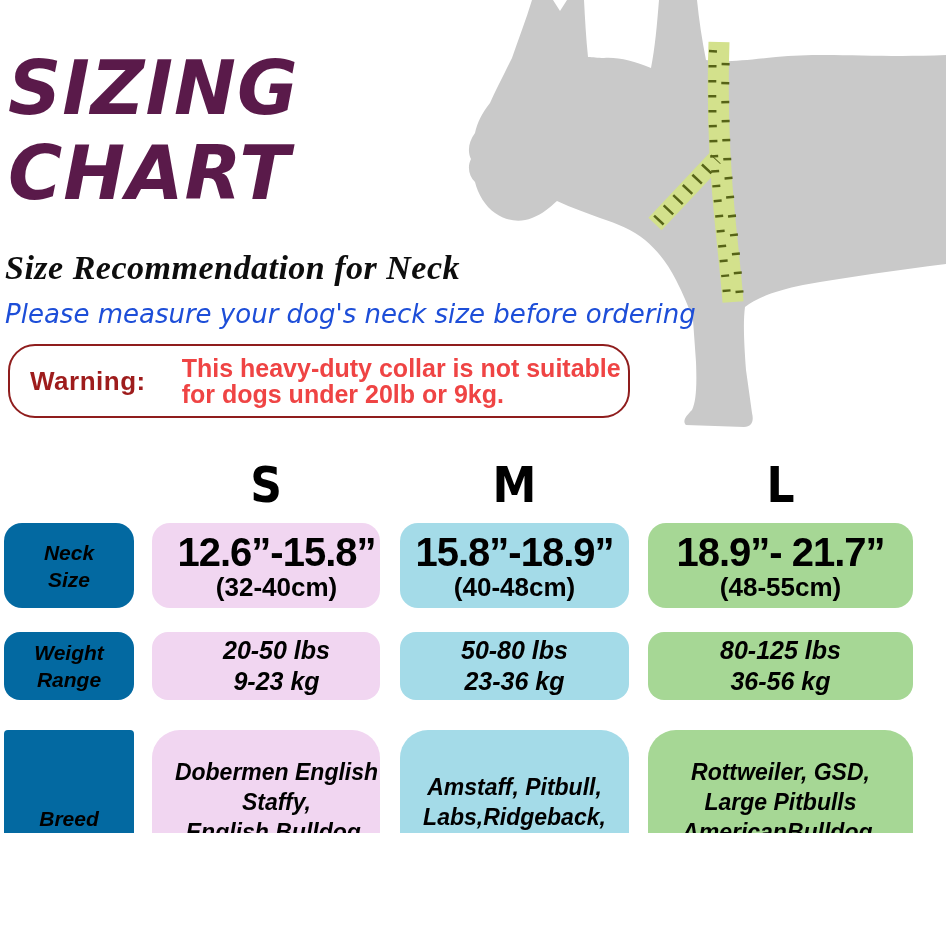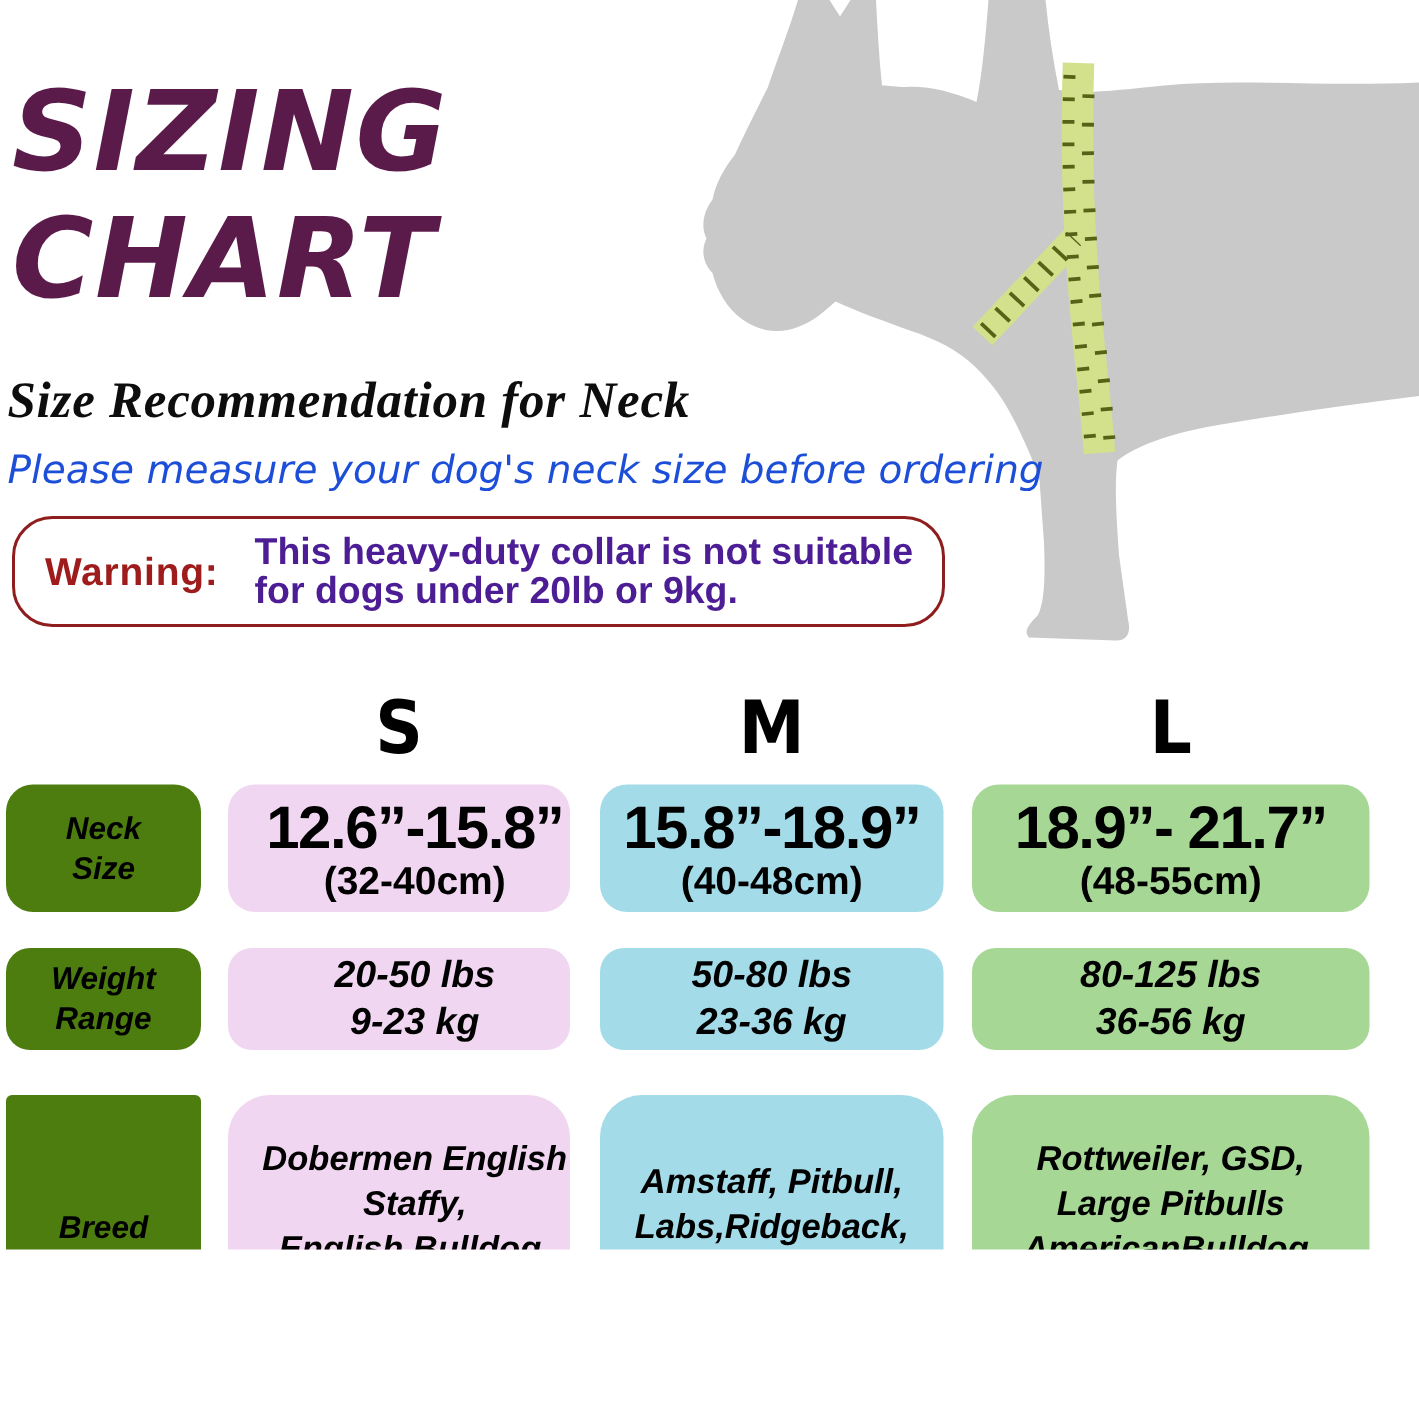--- a/index.html
+++ b/index.html
@@ -32,41 +32,41 @@
   .warning-box {
     position:absolute; left:8px; top:344px; width:622px; height:74px;
     border:2px solid #8f1d1d; border-radius:27px;
     display:flex; align-items:center; background:#ffffff;
   }
   .warning-label {
     margin-left:20px; font-size:26px; font-weight:700; color:#9e1c1c; letter-spacing:0.5px;
     flex:0 0 auto;
   }
   .warning-text {
-    margin-left:24px; font-size:25px; font-weight:700; color:#4c1d95;
+    margin-left:36px; font-size:25px; font-weight:700; color:#ef4444;
     line-height:26px; white-space:pre-line;
   }
 
   
   .dog-wrap { position:absolute; left:446px; top:0; width:500px; height:450px; }
 
   
   .col-header {
     position:absolute; top:460px; height:52px;
     font-size:49px; font-weight:900; color:#000;
     text-align:center; line-height:52px;
     font-family:"DejaVu Sans", sans-serif; font-stretch:condensed;
   }
   .cell {
     position:absolute;
     display:flex; flex-direction:column; justify-content:center; align-items:center;
     text-align:center; color:#000;
   }
   .rowhead {
-    left:4px; width:130px; background:#4d7c0f; border-radius:14px;
+    left:4px; width:130px; background:#0369a1; border-radius:14px;
     font-weight:700; font-style:italic; font-size:21px; line-height:27px; white-space:pre-line;
   }
   .c-s { left:152px; width:228px; background:#f1d6f1;padding-left:21px; }
   .c-m { left:400px; width:229px; background:#a4dbe8; }
   .c-l { left:648px; width:265px; background:#a6d795; }
   .row1 { top:523px; height:85px; border-radius:18px; }
   .row2 { top:632px; height:68px; border-radius:16px; }
   .row3 { top:730px; height:203px; border-radius:28px; }
   .rowhead.row3 { border-radius:4px; }
 

